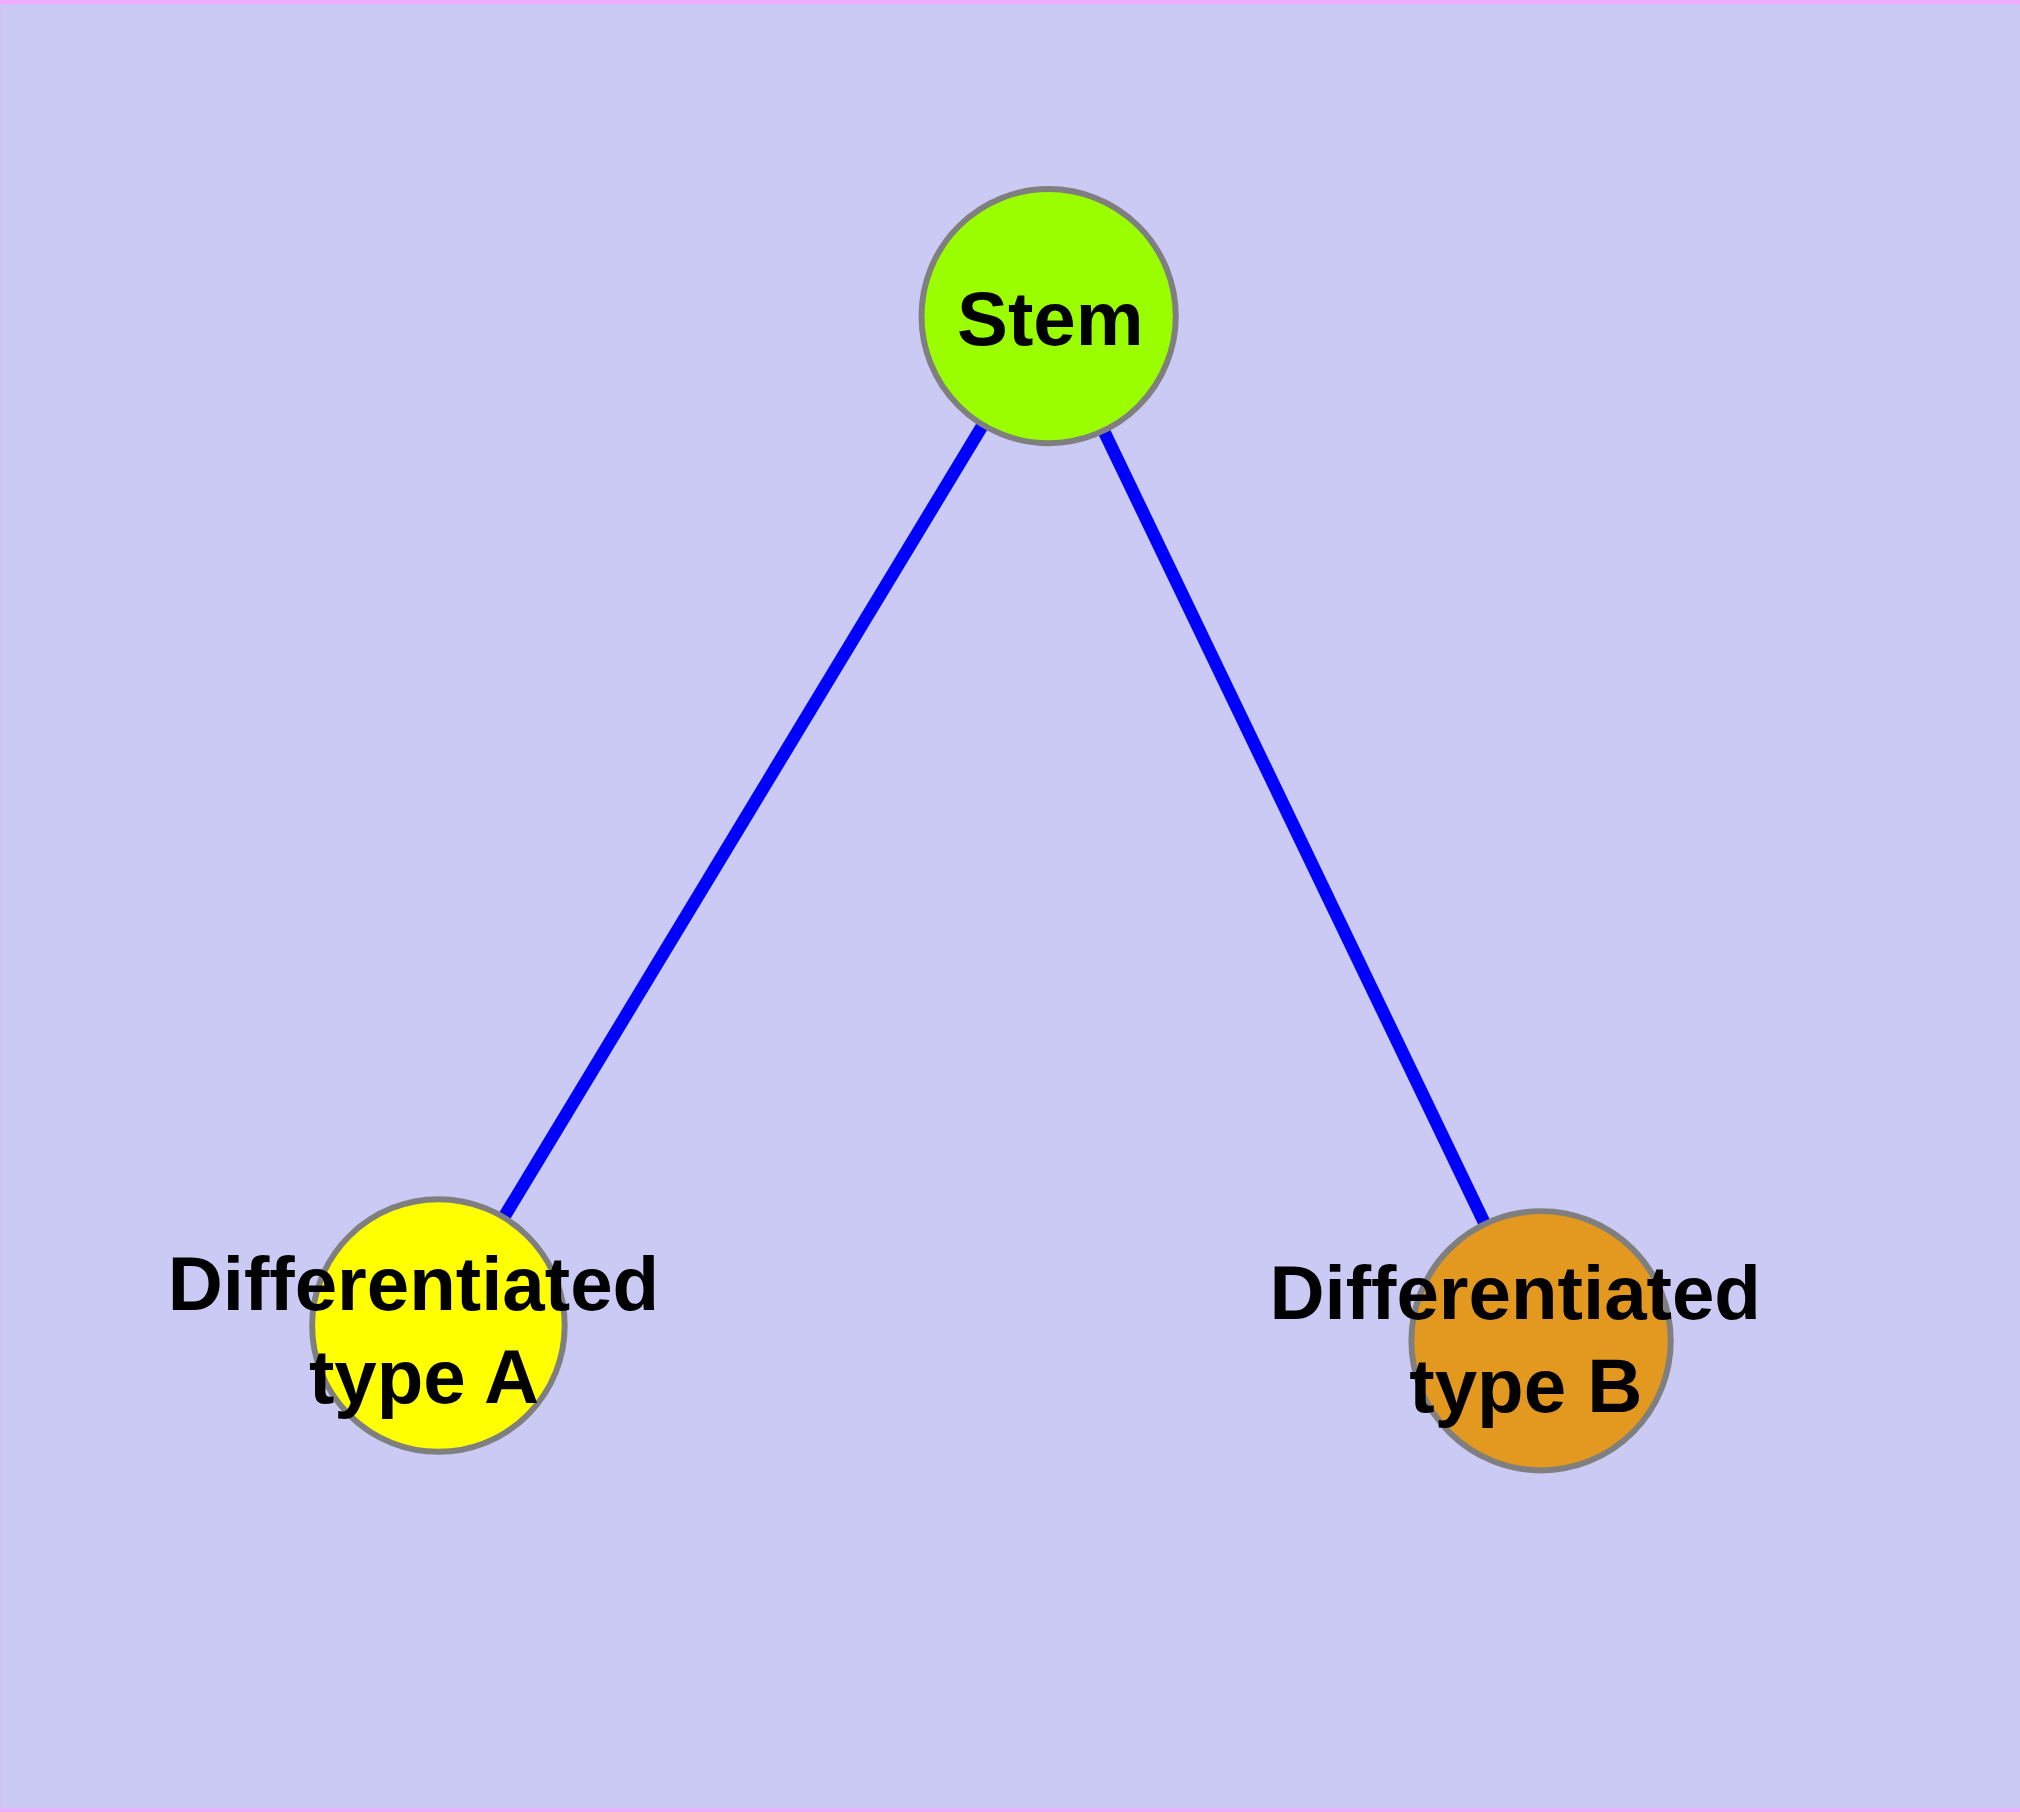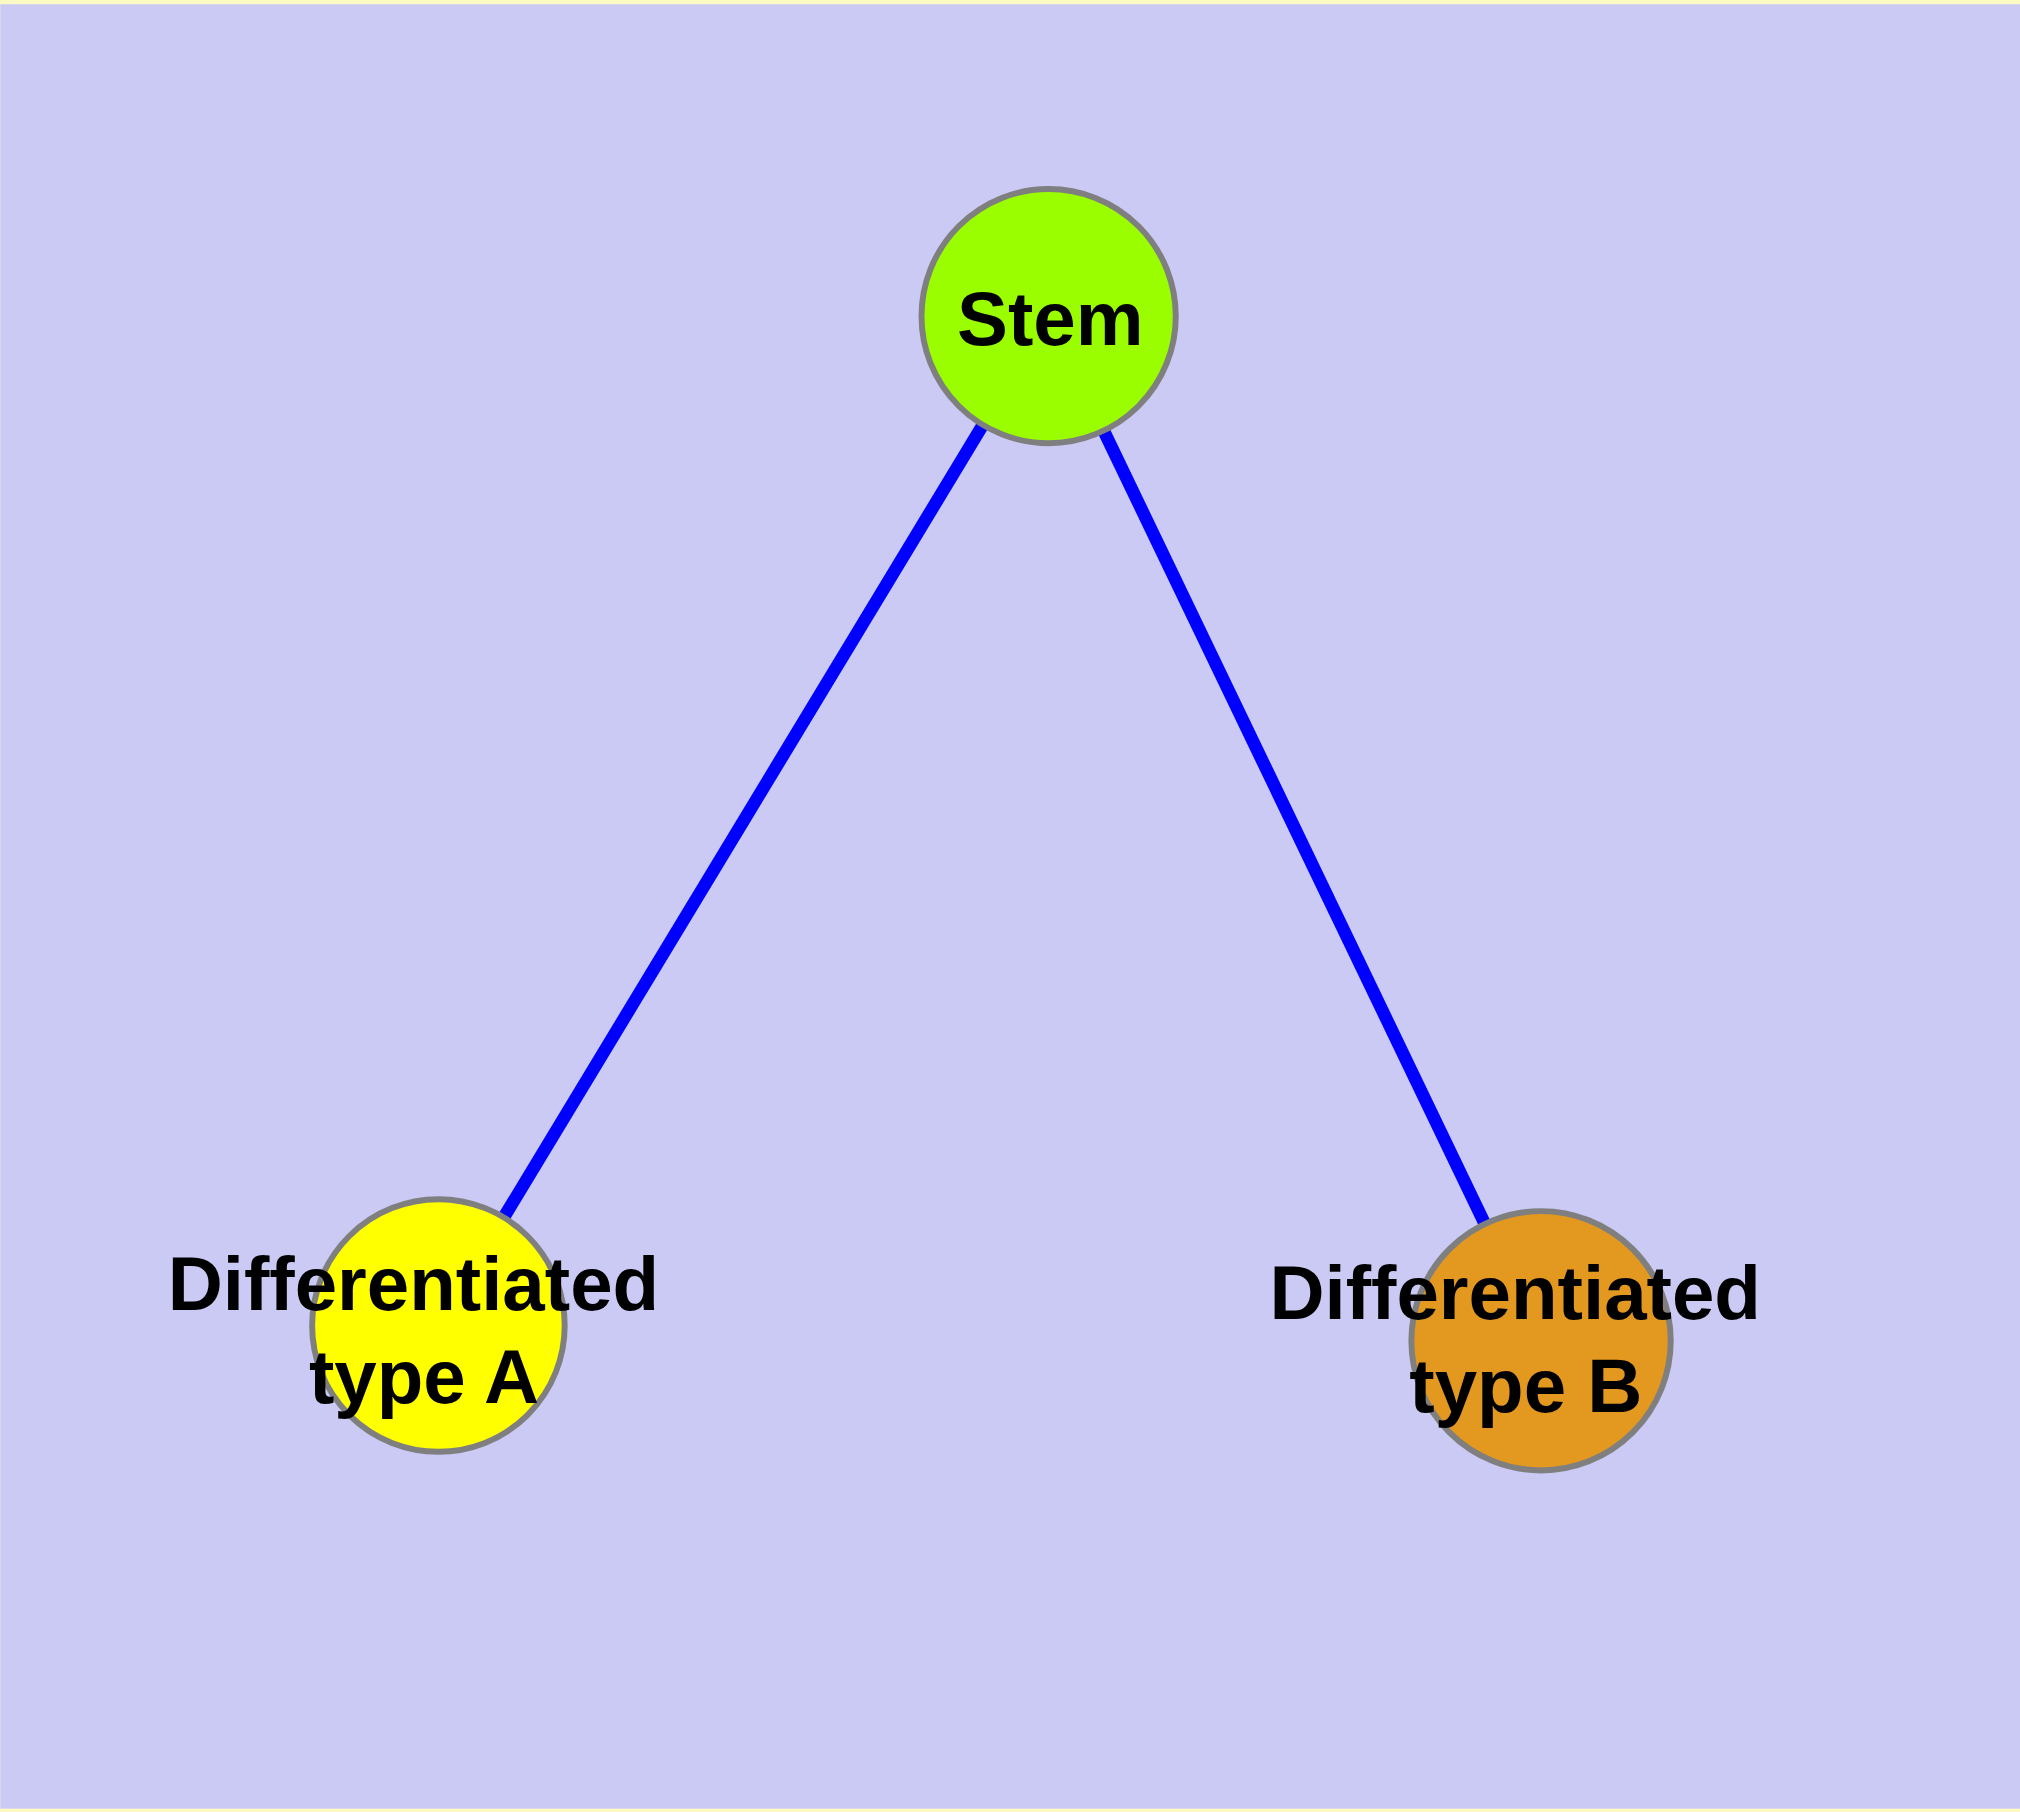--- a/index.html
+++ b/index.html
@@ -4,21 +4,21 @@
 <style>
   html, body {
     margin: 0;
     padding: 0;
     background: #ffffff;
   }
   .page {
     position: relative;
     width: 2021px;
     height: 1812px;
-    background: #fef9c3;
+    background: #f0abfc;
     font-family: "Liberation Sans", sans-serif;
   }
   .diagram-svg {
     position: absolute;
     left: 0;
     top: 0;
     width: 100%;
     height: 100%;
     display: block;
   }

